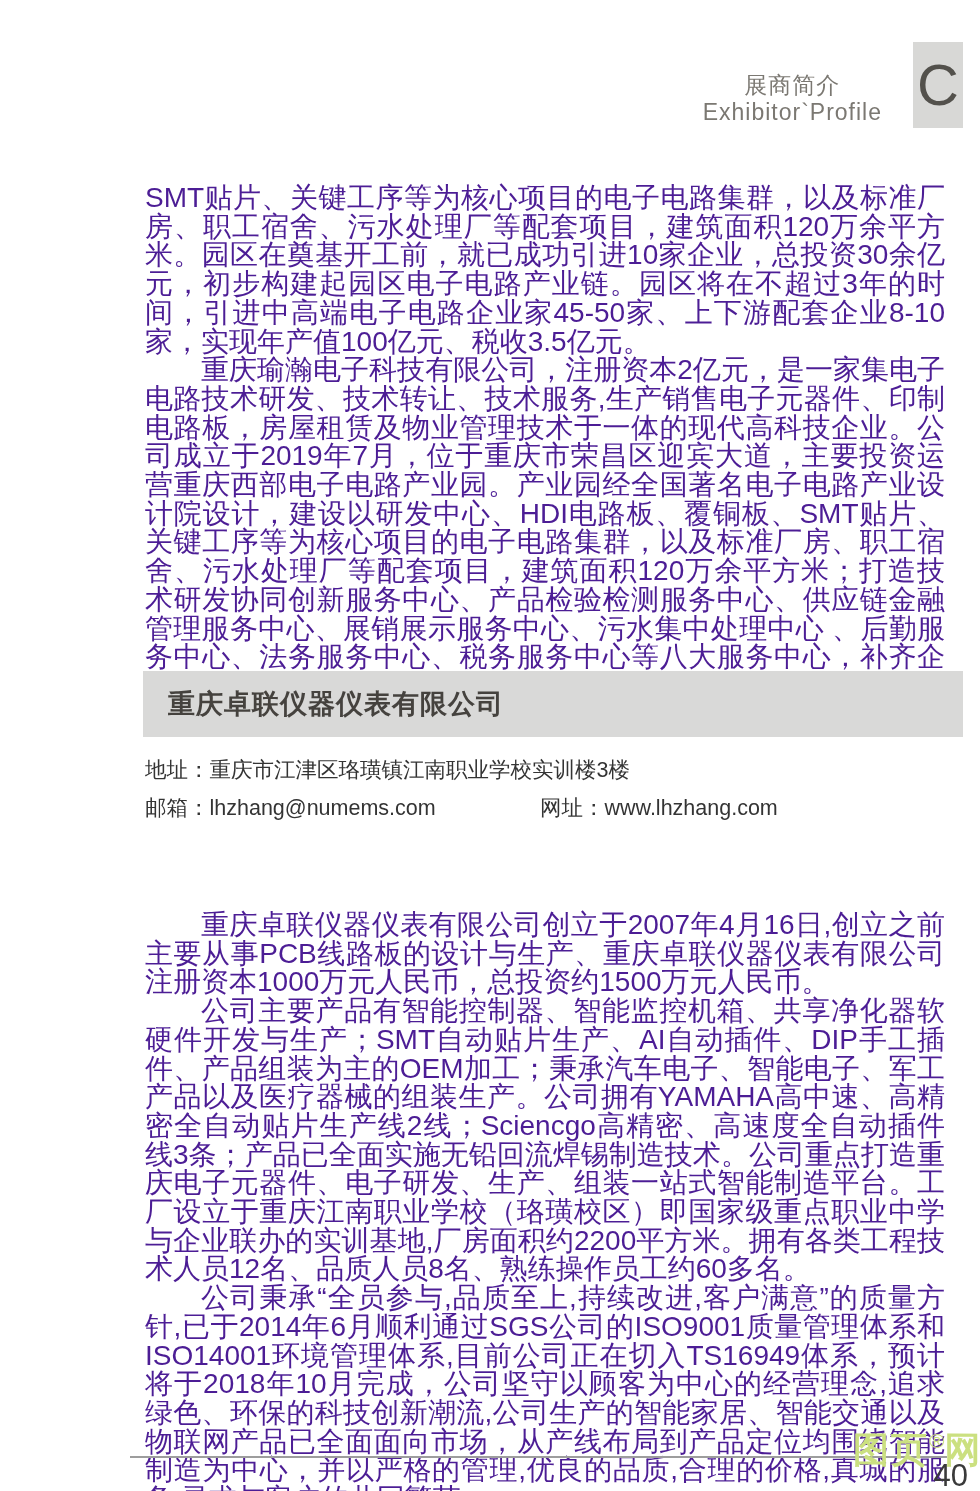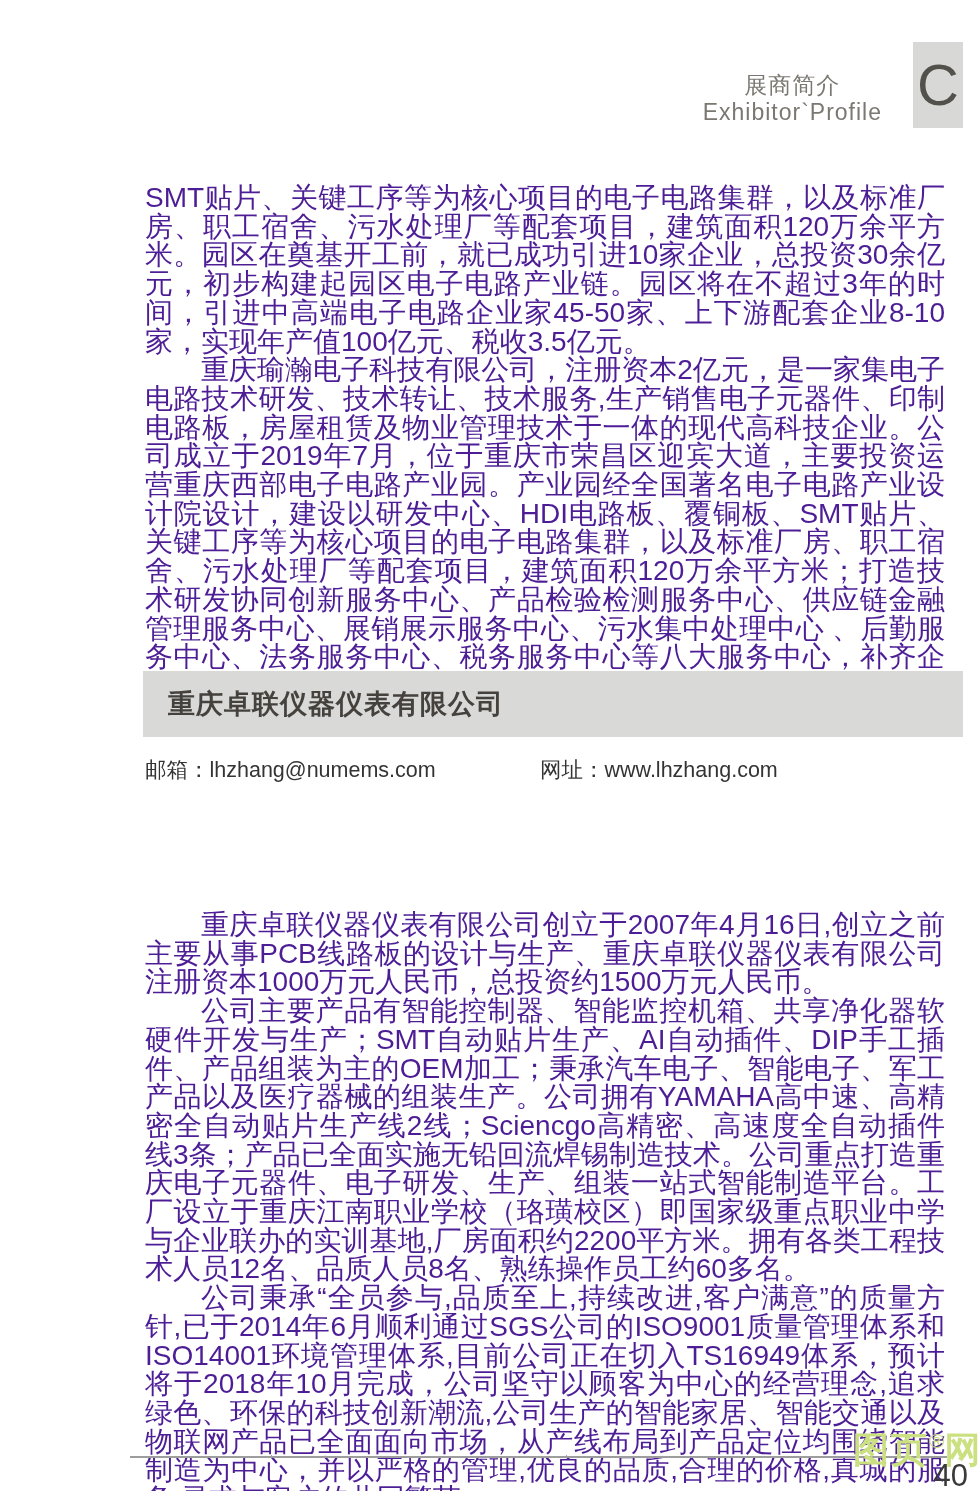--- a/index.html
+++ b/index.html
@@ -151,20 +151,23 @@
     <p>SMT贴片、关键工序等为核心项目的电子电路集群，以及标准厂房、职工宿舍、污水处理厂等配套项目，建筑面积120万余平方米。园区在奠基开工前，就已成功引进10家企业，总投资30余亿元，初步构建起园区电子电路产业链。园区将在不超过3年的时间，引进中高端电子电路企业家45-50家、上下游配套企业8-10家，实现年产值100亿元、税收3.5亿元。</p>
     <p class="indent">重庆瑜瀚电子科技有限公司，注册资本2亿元，是一家集电子电路技术研发、技术转让、技术服务,生产销售电子元器件、印制电路板，房屋租赁及物业管理技术于一体的现代高科技企业。公司成立于2019年7月，位于重庆市荣昌区迎宾大道，主要投资运营重庆西部电子电路产业园。产业园经全国著名电子电路产业设计院设计，建设以研发中心、HDI电路板、覆铜板、SMT贴片、关键工序等为核心项目的电子电路集群，以及标准厂房、职工宿舍、污水处理厂等配套项目，建筑面积120万余平方米；打造技术研发协同创新服务中心、产品检验检测服务中心、供应链金融管理服务中心、展销展示服务中心、污水集中处理中心 、后勤服务中心、法务服务中心、税务服务中心等八大服务中心，补齐企业短板，精心打造企业生产顺畅、生活舒畅、成长通畅的产业生态空间。</p>
   </div>
 
   <div class="company-banner">
     <span class="company-name">重庆卓联仪器仪表有限公司</span>
   </div>
 
   <div class="contact">
     <div class="contact-row">
+      <span>地址：</span><span>重庆市江津区珞璜镇江南职业学校实训楼3楼</span>
+    </div>
+    <div class="contact-row">
       <span>邮箱：</span><span>lhzhang@numems.com</span>
       <span class="contact-col2"><span>网址：</span><span>www.lhzhang.com</span></span>
     </div>
   </div>
 
   <div class="bodytext company-text">
     <p class="indent">重庆卓联仪器仪表有限公司创立于2007年4月16日,创立之前主要从事PCB线路板的设计与生产、重庆卓联仪器仪表有限公司注册资本1000万元人民币，总投资约1500万元人民币。</p>
     <p class="indent">公司主要产品有智能控制器、智能监控机箱、共享净化器软硬件开发与生产；SMT自动贴片生产、AI自动插件、DIP手工插件、产品组装为主的OEM加工；秉承汽车电子、智能电子、军工产品以及医疗器械的组装生产。公司拥有YAMAHA高中速、高精密全自动贴片生产线2线；Sciencgo高精密、高速度全自动插件线3条；产品已全面实施无铅回流焊锡制造技术。公司重点打造重庆电子元器件、电子研发、生产、组装一站式智能制造平台。工厂设立于重庆江南职业学校（珞璜校区）即国家级重点职业中学与企业联办的实训基地,厂房面积约2200平方米。拥有各类工程技术人员12名、品质人员8名、熟练操作员工约60多名。</p>
     <p class="indent">公司秉承“全员参与,品质至上,持续改进,客户满意”的质量方针,已于2014年6月顺利通过SGS公司的ISO9001质量管理体系和ISO14001环境管理体系,目前公司正在切入TS16949体系，预计将于2018年10月完成，公司坚守以顾客为中心的经营理念,追求绿色、环保的科技创新潮流,公司生产的智能家居、智能交通以及物联网产品已全面面向市场，从产线布局到产品定位均围绕智能制造为中心，并以严格的管理,优良的品质,合理的价格,真城的服务,寻求与客户的共同繁荣。</p>
   </div>

